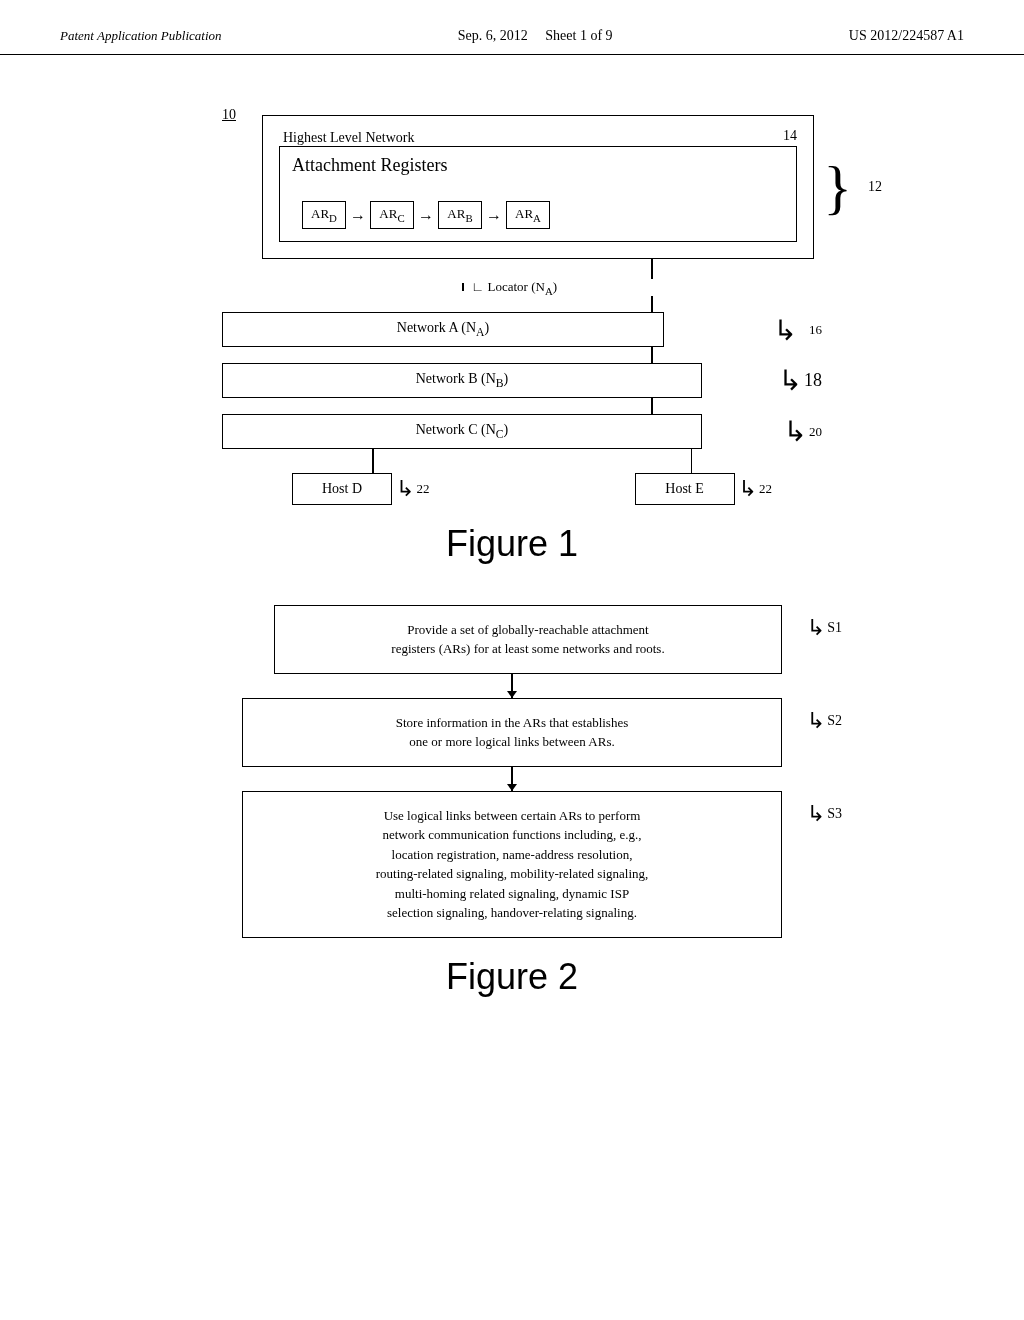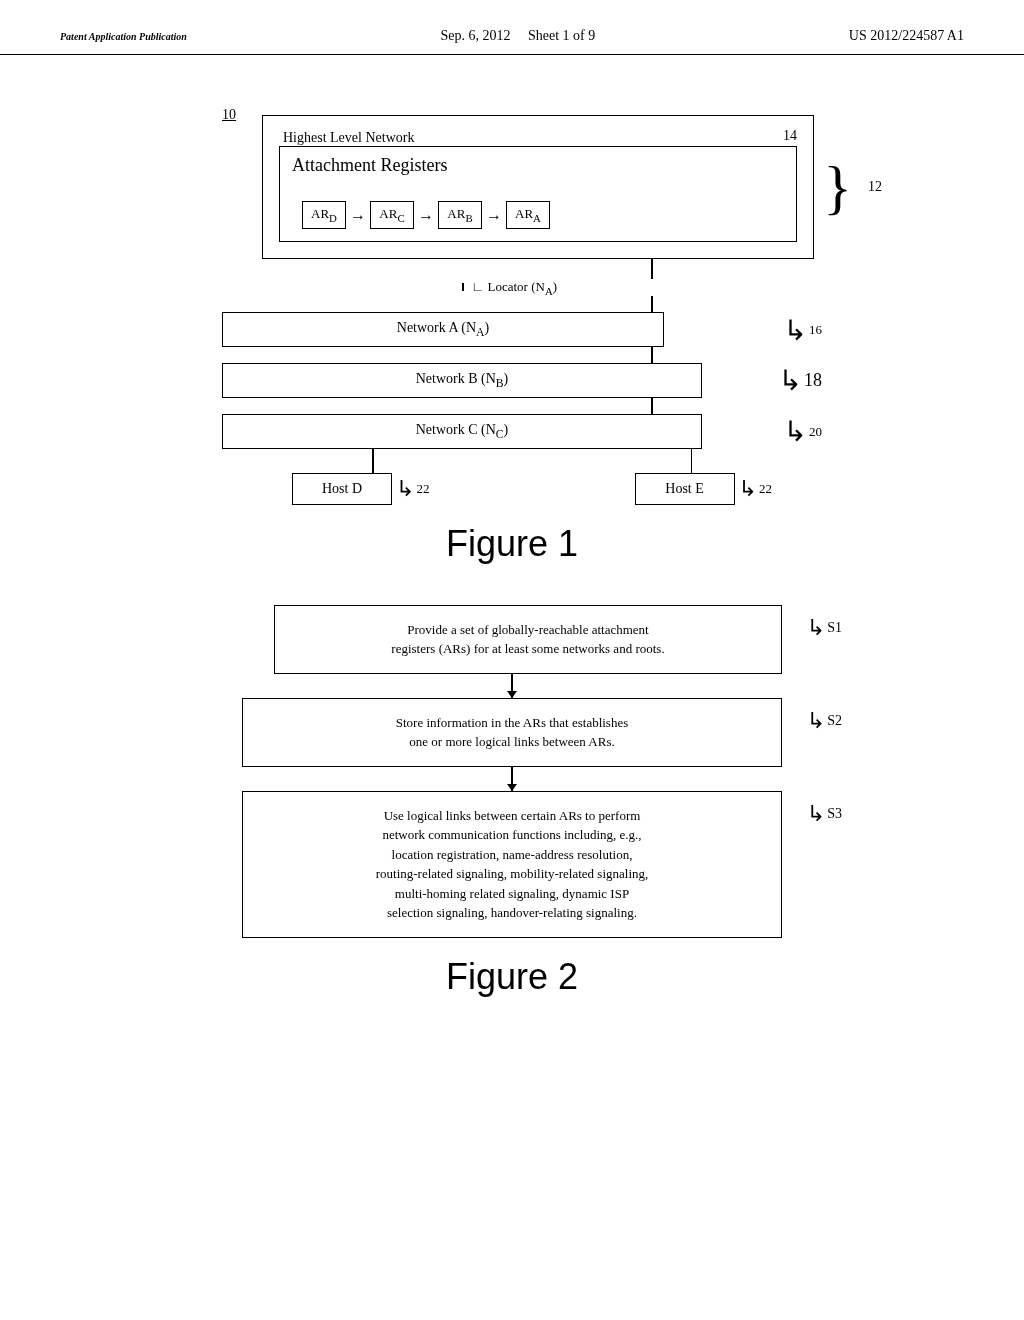--- a/index.html
+++ b/index.html
@@ -15,23 +15,23 @@
     .page-header {
       display: flex;
       justify-content: space-between;
       align-items: baseline;
       padding: 28px 60px 10px 60px;
       font-size: 14px;
       border-bottom: 1px solid #000;
     }
 
     .header-left {
-      font-weight: bold;
+      font-weight: normal;
       font-style: italic;
-      font-size: 10px;
+      font-size: 13px;
       text-align: center;
     }
 
     .header-center {
       font-size: 14px;
       text-align: center;
     }
 
     .header-right {
       font-size: 14px;
@@ -254,21 +254,21 @@
     </div>
 
     <div style="width:1.5px; height:16px; background:#000; margin-left: calc(40px + 240px);"></div>
 
     <div style="position:relative; width:620px; margin-left:40px;">
       <div class="network-box" style="width:442px; margin-left:0;">
         <span>Network A (N</span><sub>A</sub><span>)</span>
       </div>
       <div style="position:absolute; right:20px; top:50%; transform:translateY(-50%); display:flex; align-items:center;">
         <span style="font-size:28px; font-weight:200; color:#000;">↳</span>
-        <span style="font-size:13px; margin-left:2px;">16</span>
+        <span style="font-size:13px; margin-left:12px;">16</span>
       </div>
     </div>
 
     <div style="width:1.5px; height:16px; background:#000; margin-left: calc(40px + 240px);"></div>
 
     <div style="position:relative; width:620px; margin-left:40px;">
       <div class="network-box" style="width:480px;">
         <span>Network B (N</span><sub>B</sub><span>)</span>
       </div>
       <div style="position:absolute; right:20px; top:50%; transform:translateY(-50%); display:flex; align-items:center;">

